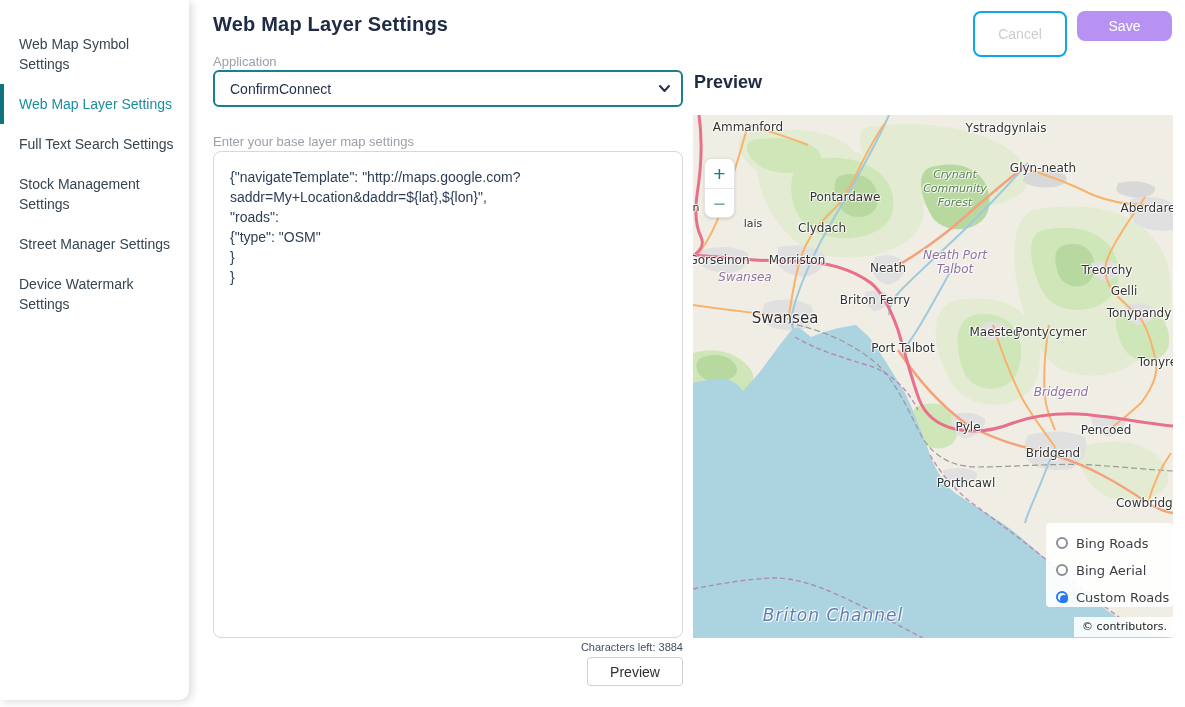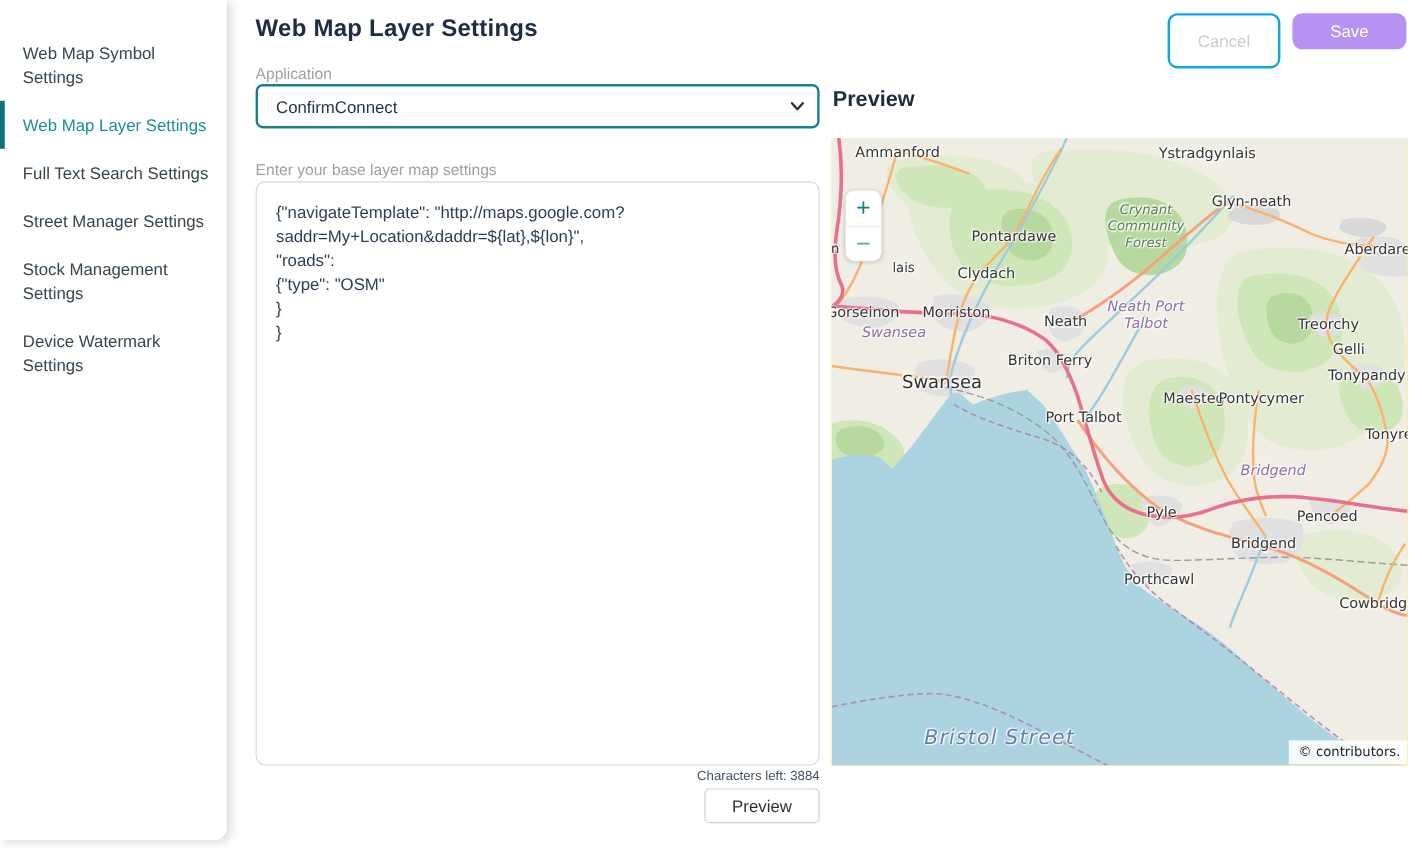--- a/index.html
+++ b/index.html
@@ -81,22 +81,22 @@
 </style>
 </head>
 <body>
 
 <div class="stage">
 
   <aside class="sidebar">
       <div class="side-item">Web Map Symbol Settings</div>
       <div class="side-item active">Web Map Layer Settings</div>
       <div class="side-item">Full Text Search Settings</div>
+      <div class="side-item">Stock Management Settings</div>
       <div class="side-item">Street Manager Settings</div>
-      <div class="side-item">Stock Management Settings</div>
       <div class="side-item">Device Watermark Settings</div>
     </aside>
 
   <h1 class="page-title">Web Map Layer Settings</h1>
   <button class="btn btn-cancel">Cancel</button>
   <button class="btn btn-save">Save</button>
 
   <label class="field-label lbl-app">Application</label>
   <div class="select-wrap">
     <select id="app-select"><option>ConfirmConnect</option></select>
@@ -236,25 +236,39 @@
         <div class="maplabel city" style="left: 446px; top: 198px;">Tonypandy</div>
         <div class="maplabel city" style="left: 302px; top: 217px;">Maesteg</div>
         <div class="maplabel city" style="left: 358px; top: 217px;">Pontycymer</div>
         <div class="maplabel city" style="left: 468px; top: 247px;">Tonyref.</div>
         <div class="maplabel admin" style="left: 368px; top: 277px;">Bridgend</div>
         <div class="maplabel city" style="left: 275px; top: 312px;">Pyle</div>
         <div class="maplabel city" style="left: 413px; top: 315px;">Pencoed</div>
         <div class="maplabel city" style="left: 360px; top: 338px;">Bridgend</div>
         <div class="maplabel city" style="left: 267px; top: 368px; padding-left: 12px;">Porthcawl</div>
         <div class="maplabel city" style="left: 455px; top: 388px;">Cowbridge</div>
-        <div class="maplabel water" style="left: 140px; top: 500px;">Bristol Street</div>
+        <div class="maplabel water" style="left: 140px; top: 500px;">Briton Channel</div>
       </div>
 
     <div class="zoom-ctl">
       <div class="zoom-btn zoom-in">+</div>
       <div class="zoom-btn zoom-out">−</div>
     </div>
 
+    <div class="layer-box" id="layer-box">
+        <div class="layer-row">
+          <span class="radio"></span>
+          <span class="layer-label">Bing Roads</span>
+        </div>
+        <div class="layer-row">
+          <span class="radio"></span>
+          <span class="layer-label">Bing Aerial</span>
+        </div>
+        <div class="layer-row selected">
+          <span class="radio"></span>
+          <span class="layer-label">Custom Roads</span>
+        </div>
+      </div>
 
     <div class="attribution">© contributors.</div>
   </div>
 
 </div>
 
 </body></html>

